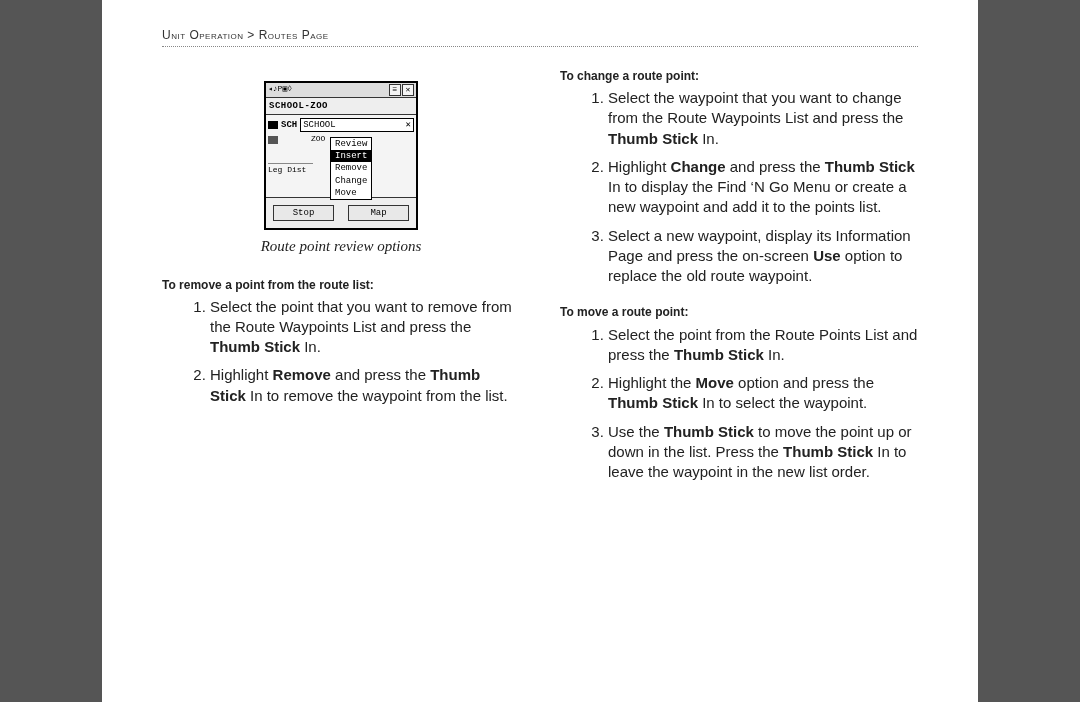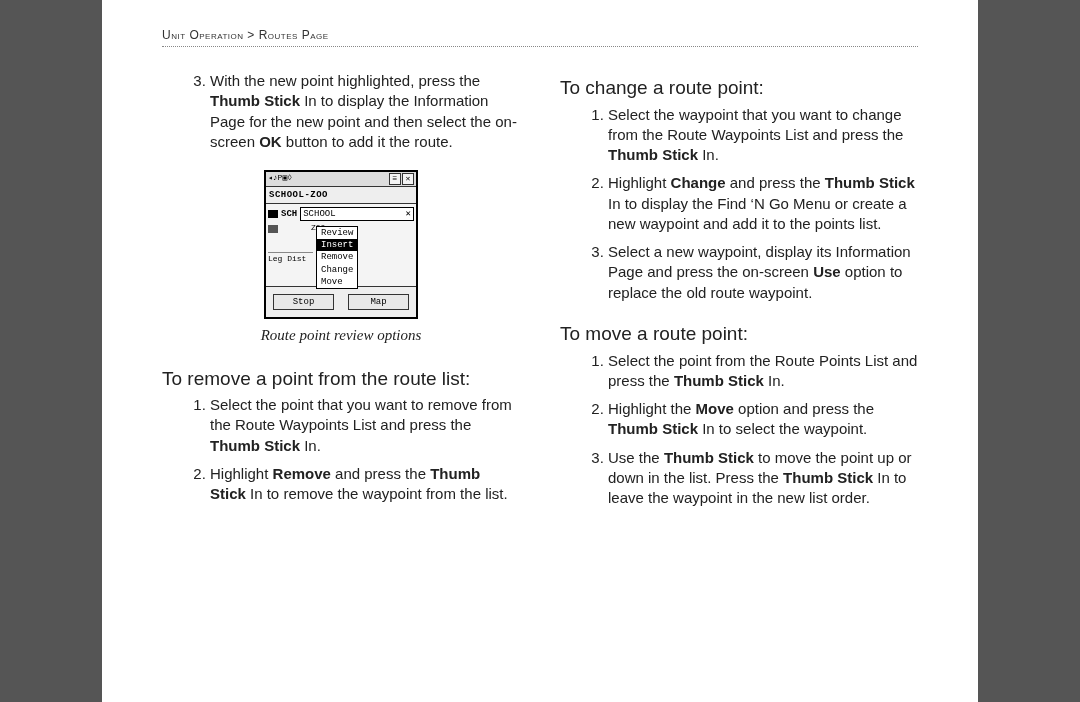--- a/index.html
+++ b/index.html
@@ -37,23 +37,23 @@
     font-size: 15px;
     line-height: 1.35;
   }
   ol {
     margin: 4px 0 18px 0;
     padding-left: 48px;
   }
   ol.start3 { counter-reset: item 2; }
   ol li { margin-bottom: 8px; }
   .section-h {
-    font-weight: normal;
-    font-size: 19px;
-    margin: 8px 0 2px 0;
+    font-weight: bold;
+    font-size: 12px;
+    margin: 1px 0 2px 0;
   }
   .caption {
     font-style: italic;
     text-align: center;
     font-family: "Times New Roman", serif;
     font-size: 15px;
     margin-top: 6px;
     margin-bottom: 20px;
   }
   .device-wrap {
@@ -111,21 +111,21 @@
     padding: 0 2px;
     flex: 1;
     display: flex;
     justify-content: space-between;
     background: #fff;
   }
   .schoolbox .x { font-weight: bold; }
   .menu {
     position: absolute;
     top: 22px;
-    left: 50px;
+    left: 64px;
     border: 1px solid #000;
     background: #fff;
     font-size: 9px;
   }
   .menu div { padding: 0 4px; }
   .menu .sel { background: #000; color: #fff; }
   .legdist {
     position: absolute;
     left: 2px;
     top: 48px;
@@ -163,25 +163,20 @@
 </style>
 </head>
 <body>
 <div class="page">
 
   <div class="breadcrumb">Unit Operation &gt; Routes Page</div>
 
   <div class="columns">
 
     <div class="col">
-      <ol class="start3" start="3">
-        <li>
-          <span>With the new point highlighted, press the </span><b>Thumb Stick</b><span> In to display the Information Page for the new point and then select the on-screen </span><b>OK</b><span> button to add it the route.</span>
-        </li>
-      </ol>
 
       <div class="device-wrap">
         <div class="device">
           <div class="dev-top">
             <span>◂♪P▣◊</span>
             <span class="right">
               <span>≡</span><span>✕</span>
             </span>
           </div>
           <div class="dev-title">SCHOOL-ZOO</div>

